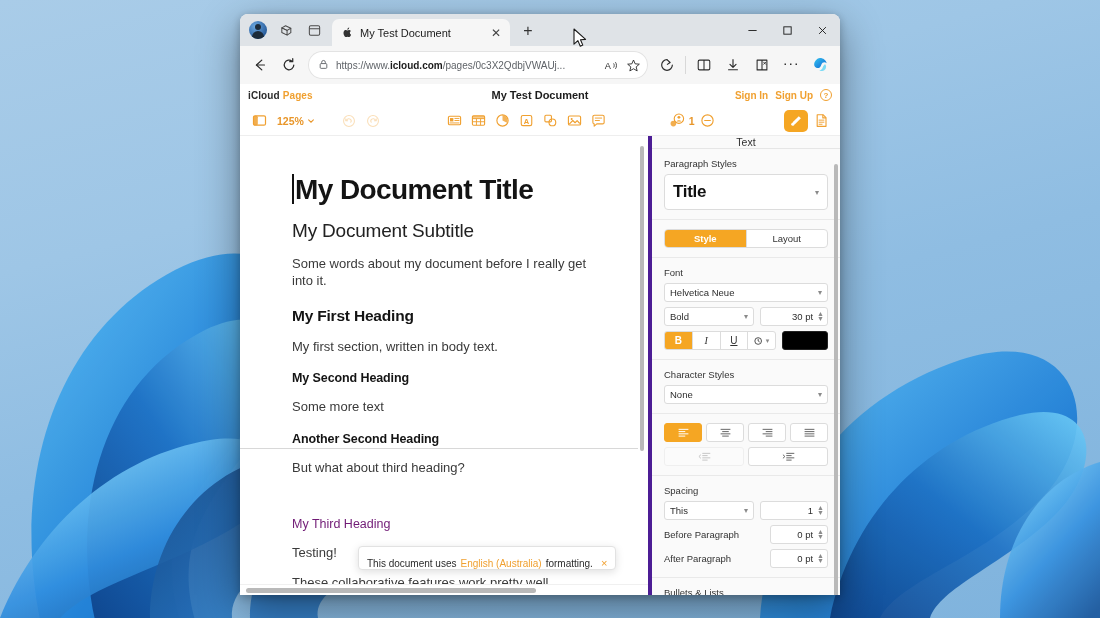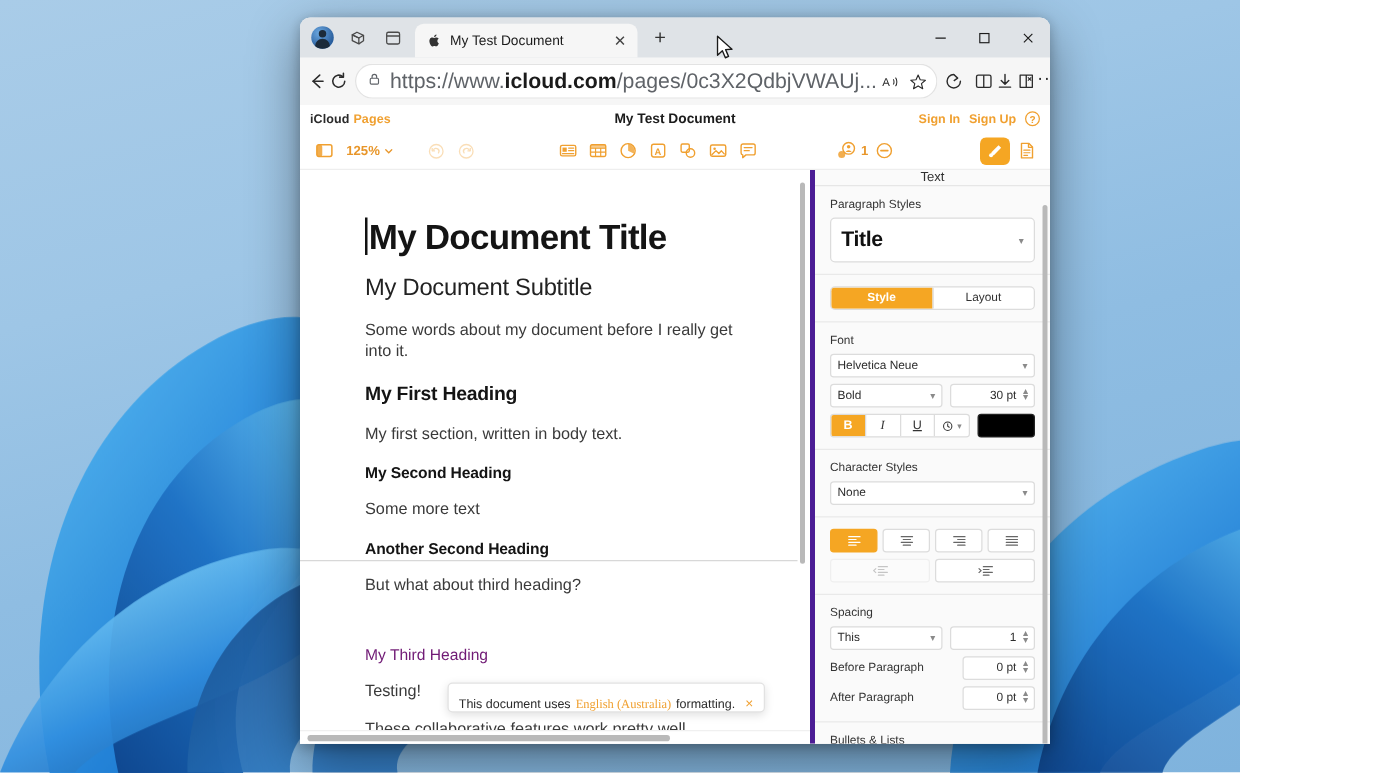--- a/index.html
+++ b/index.html
@@ -3,21 +3,21 @@
 <meta charset="utf-8">
 <style>
   * { box-sizing: border-box; margin: 0; padding: 0; }
   html, body {
     width: 1100px; height: 618px; overflow: hidden;
     font-family: "Liberation Sans", sans-serif;
   }
 
   
   #desktop {
-    position: relative; width: 992px; height: 618px;
+    position: relative; width: 1100px; height: 618px;
     background: linear-gradient(165deg,#a9cce8 0%,#9ec6e6 30%,#8fbde2 55%,#7fb3dd 100%);
     overflow: hidden;
   }
   #wall-svg { position:absolute; inset:0; width:1100px; height:618px; }
 
   
   #window {
     position: absolute; left: 240px; top: 14px;
     width: 600px; height: 581px;
     background: #f6f6f6;
@@ -90,21 +90,21 @@
   .navbtn {
     width: 28px; height: 28px; border-radius: 4px; display:flex;
     align-items:center; justify-content:center; cursor:pointer; color:#2b2b2b;
   }
   #omnibox {
     flex: 1; height: 28px; background: #fff; border-radius: 14px;
     display: flex; align-items: center; padding: 0 4px 0 10px;
     margin: 0 4px; box-shadow: inset 0 0 0 1px #e3e3e3;
   }
   #url {
-    flex: 1; font-size: 17px; color: #5f6368; white-space: nowrap;
+    flex: 1; font-size: 10px; color: #5f6368; white-space: nowrap;
     overflow: hidden; text-overflow: ellipsis; margin-left: 7px;
   }
   #url b { color: #1b1b1b; font-weight: 700; }
   .obicon { width: 22px; height: 22px; border-radius: 50%; display:flex;
             align-items:center; justify-content:center; cursor:pointer; }
   .vsep { width:1px; height:18px; background:#d8d8d8; margin:0 3px; }
 
   
   #app { flex: 1; background: #fff; display: flex; flex-direction: column; min-height:0; }
   #appheader {
@@ -187,21 +187,21 @@
   .doc-h4     { font-size: 12.5px; font-weight: 400; color: #701a75; margin-top: 14px; }
 
   
   #toast {
     position: absolute; left: 118px; bottom: 14px; height: 24px;
     background: #fff; border: 1px solid #e2e2e2; border-radius: 4px;
     box-shadow: 0 2px 8px rgba(0,0,0,.13);
     display: flex; align-items: flex-end; padding: 0 8px; gap: 8px;
     font-size: 10px; color: #2b2b2b; z-index: 8;
   }
-  #toast .hl { color: #f0a030; font-family: Liberation Serif, serif; }
+  #toast .hl { color: #f0a030; }
   #toastx { color: #f0a030; font-size: 11px; cursor: pointer; line-height:1; }
 
   
   #inspector {
     width: 192px; background: #fafafa; border-left: 4px solid #4c1d95;
     display: flex; flex-direction: column; font-size: 10px; color: #2d2d2d;
     overflow: hidden; position: relative;
   }
   #insphead {
     height: 22px; display:flex; align-items:center; justify-content:center;

